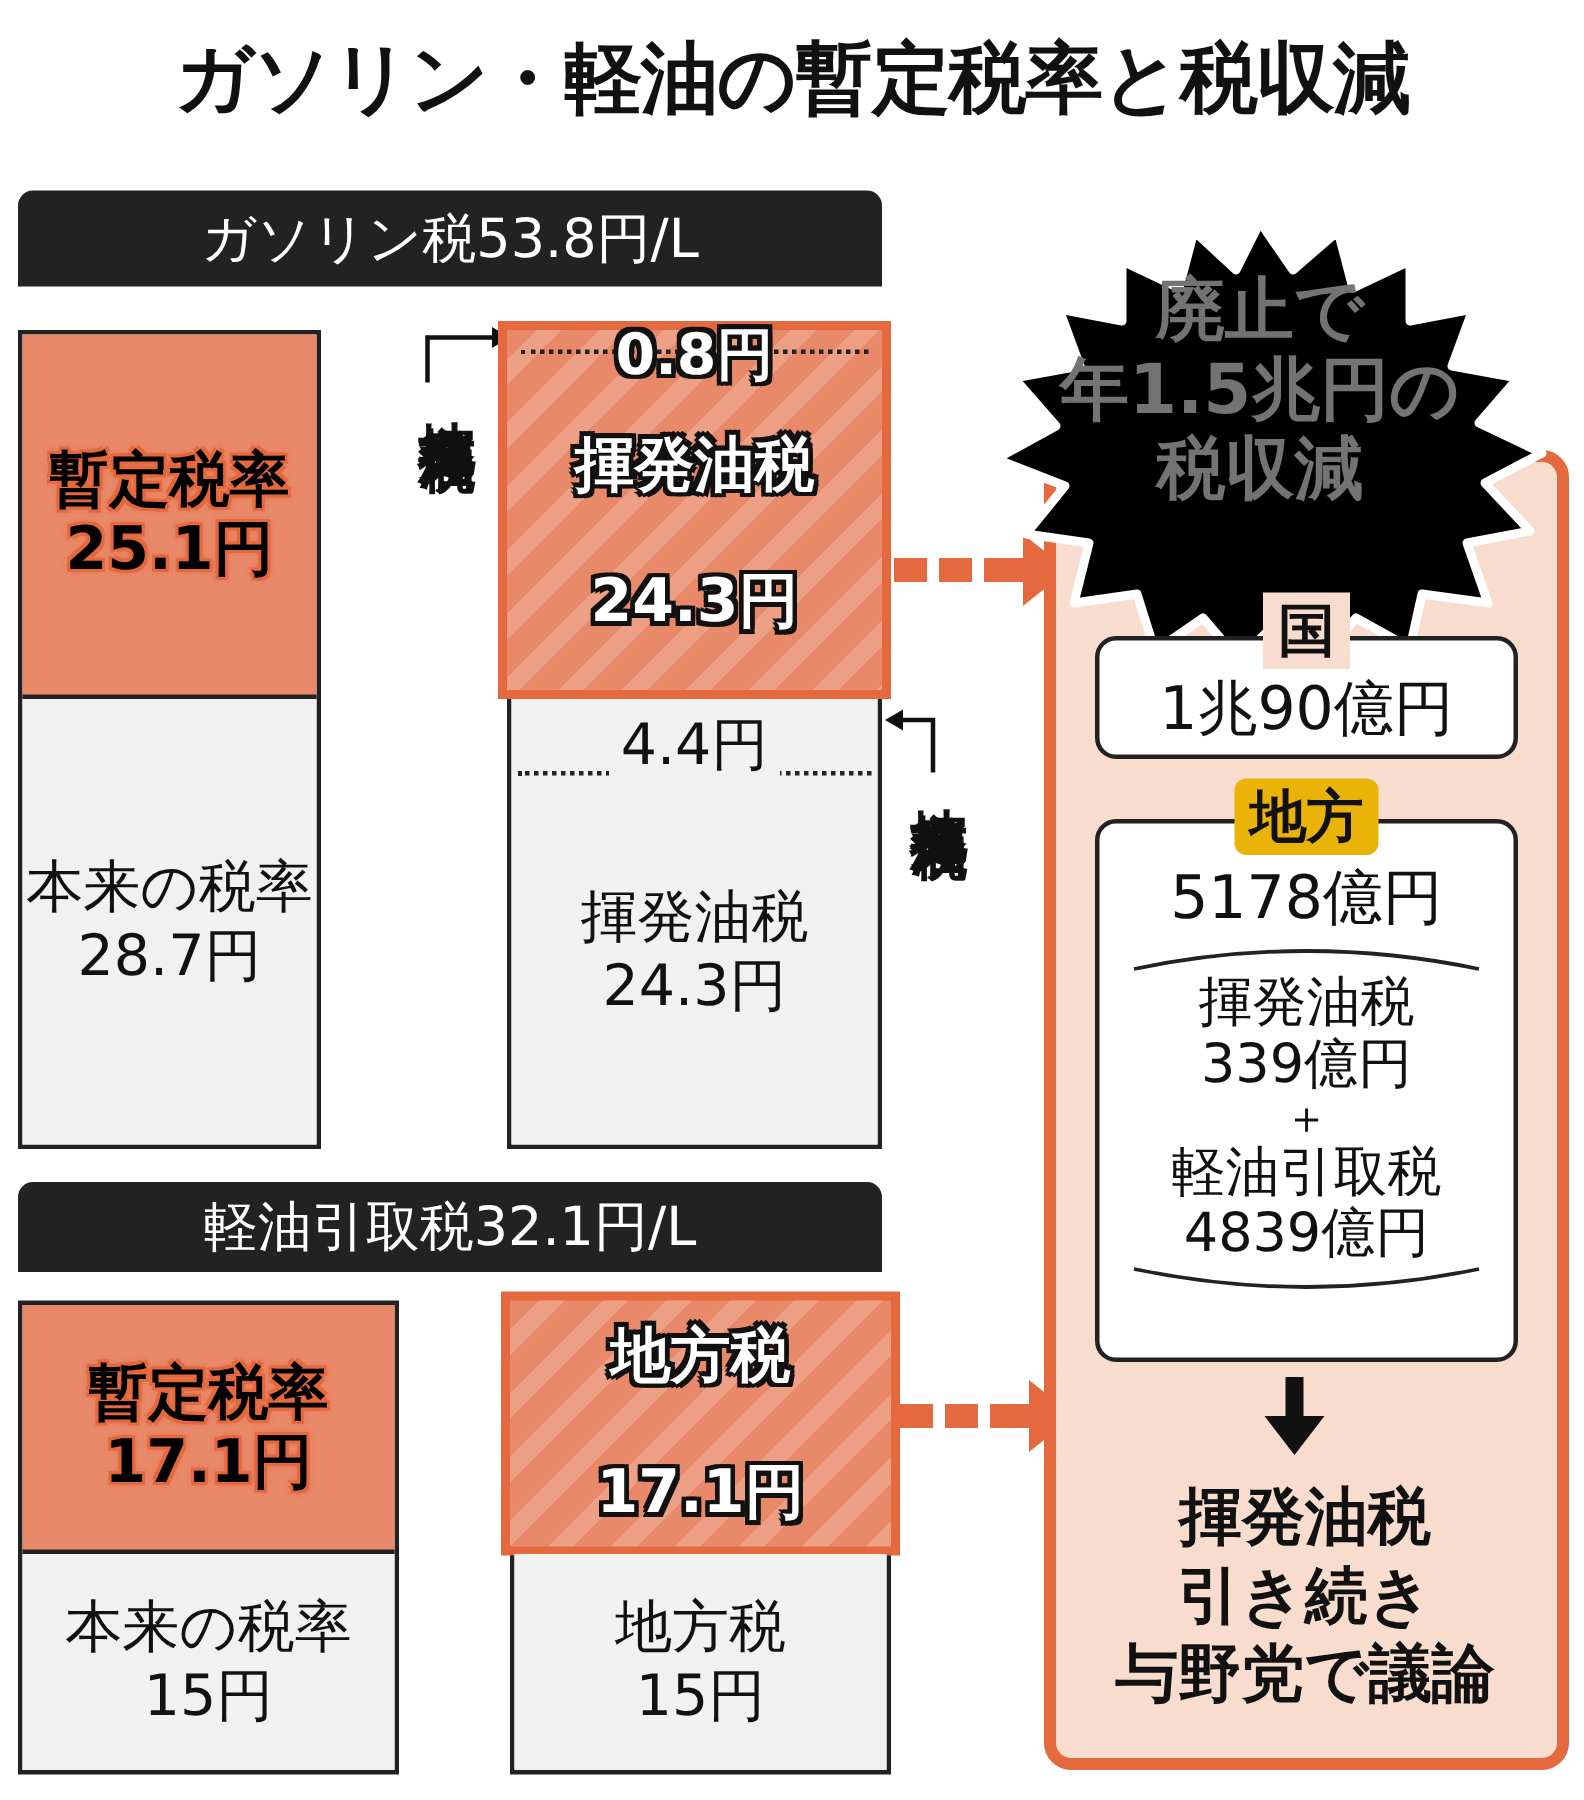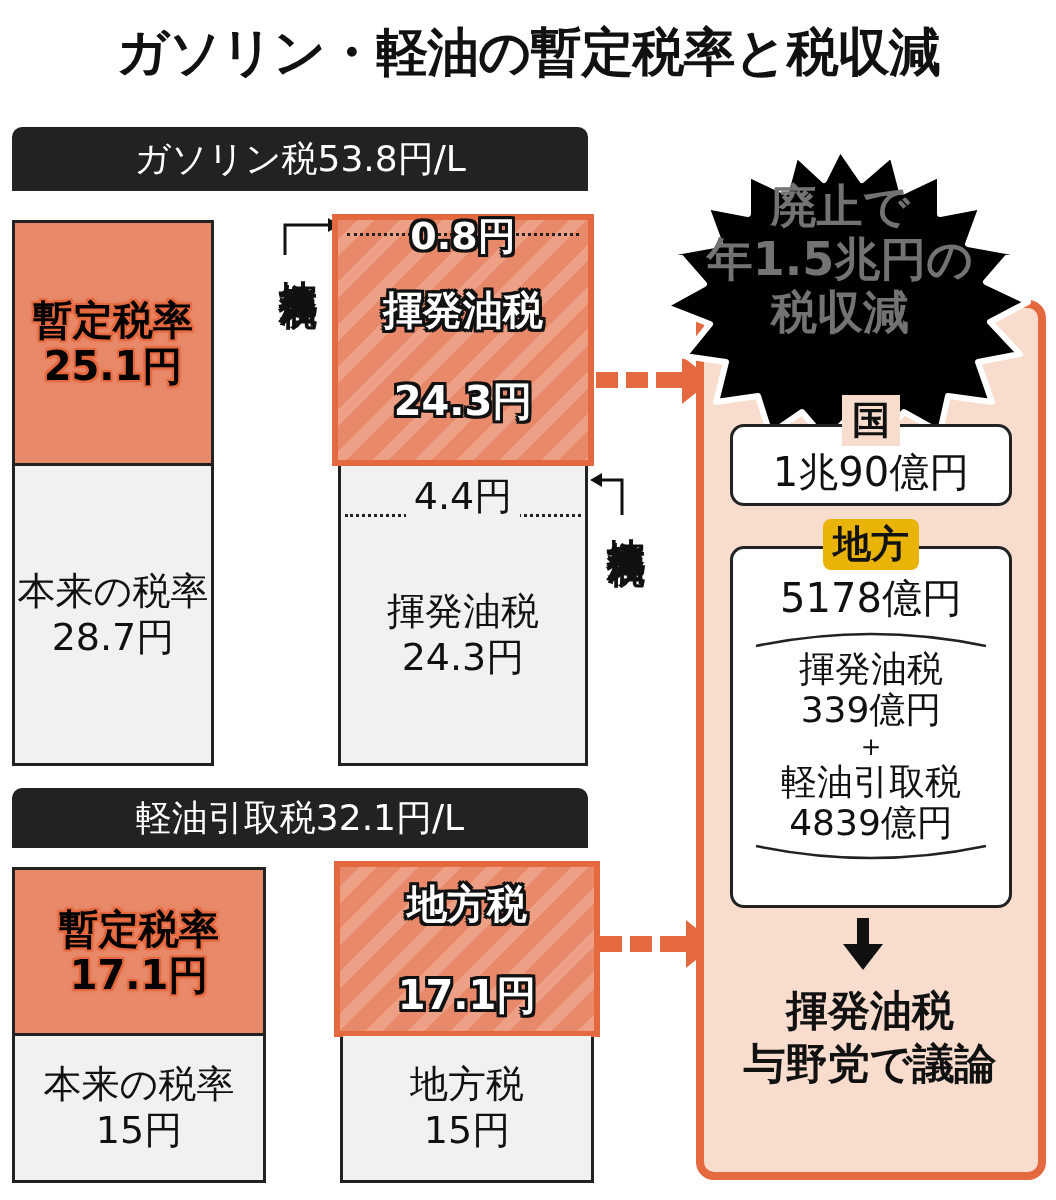--- a/index.html
+++ b/index.html
@@ -156,14 +156,15 @@
     </svg>
 </div>
 
 <svg class="abs down-arrow" viewBox="0 0 40 52">
   <rect x="14" y="0" width="12" height="28" fill="#111"></rect>
   <polygon points="0,26 40,26 20,52" fill="#111"></polygon>
 </svg>
 
 <div class="abs closing">
   <div>揮発油税</div>
+  <div>引き続き</div>
   <div>与野党で議論</div>
 </div>
 
 </body></html>

